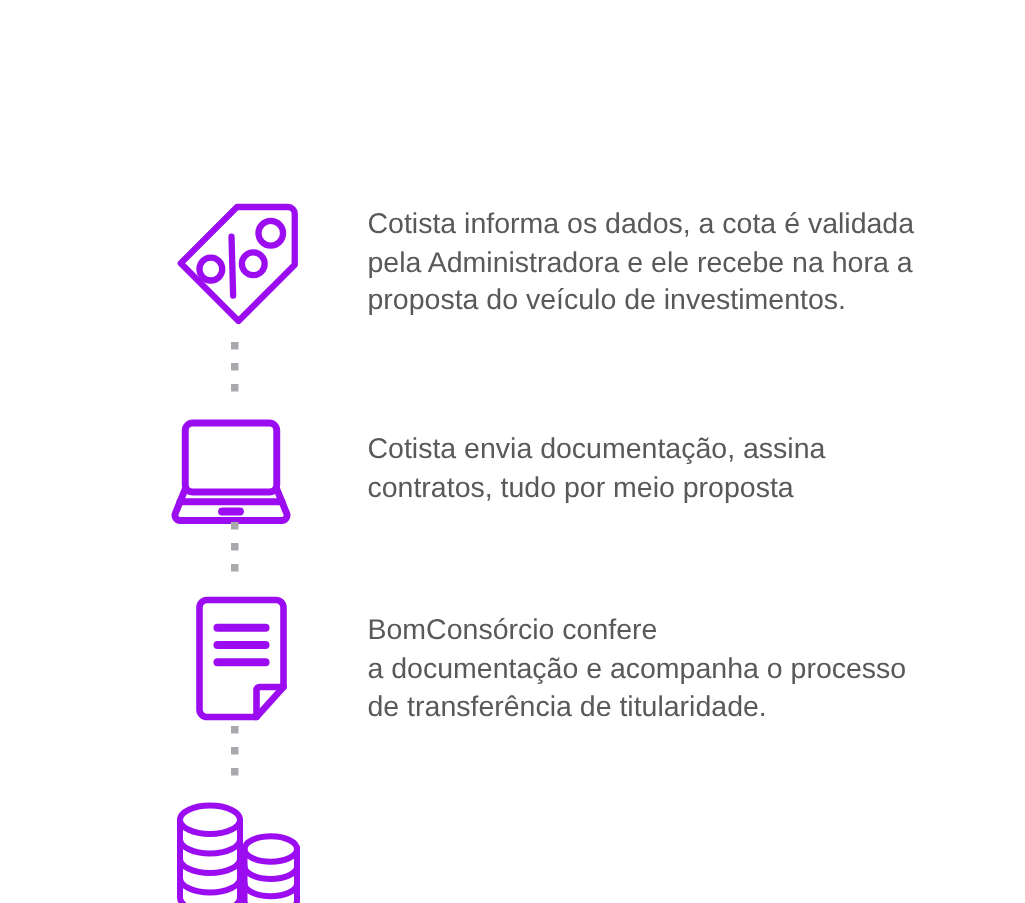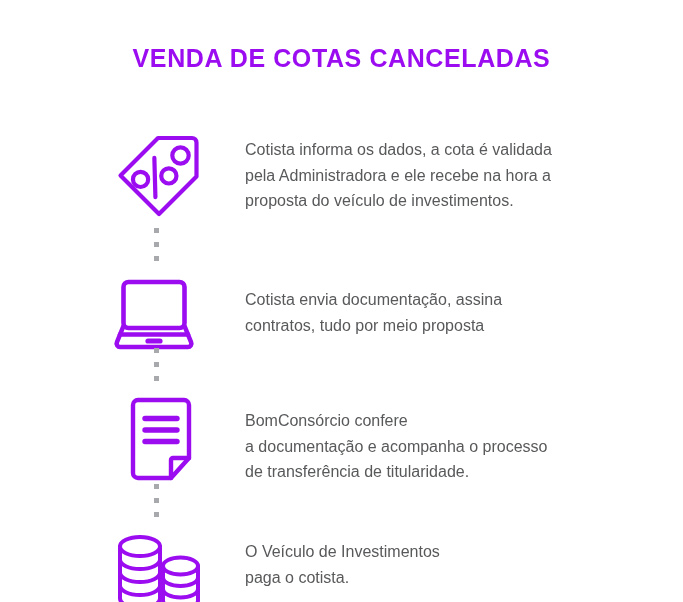--- a/index.html
+++ b/index.html
@@ -64,21 +64,21 @@
     width: 92px;
     height: 92px;
     overflow: visible;
   }
 
   .step-text {
     position: absolute;
     left: 245px;
     width: 430px;
     color: #58595B;
-    font-size: 16px;
+    font-size: 19px;
     line-height: 25.5px;
     font-family: "Liberation Sans", sans-serif;
     white-space: pre-line;
   }
 
   
   #step-1 { top: 0px; }
   #step-1 .step-icon { top: 16px; left: 112px; }
   #step-1 .step-text { top: 19px; }
 
@@ -112,21 +112,20 @@
 
   #connector-1 { left: 152px; top: 228px; }
   #connector-2 { left: 152px; top: 348px; }
   #connector-3 { left: 152px; top: 484px; }
 </style>
 </head>
 <body>
 
 <div id="infographic">
 
-  <div class="title">VENDA DE COTAS CANCELADAS</div>
 
   <div class="steps">
 
     <div class="step" id="step-1">
       <div class="step-icon">
         <svg viewBox="0 0 92 92" xmlns="http://www.w3.org/2000/svg" fill="none" stroke="#9B0DF0" stroke-width="4.2" stroke-linecap="round" stroke-linejoin="round">
 
           <path d="M84.5 12.8 L84.5 42.5 L47.0 80.0 L8.5 41.5 L46.0 4.0 L80.0 4.0
                    A4.5 4.5 0 0 1 84.5 8.5 Z"></path>
 
@@ -193,22 +192,20 @@
             </g>
 
             <g>
               <path d="M51 38.0 L51 72.5 A17.5 8.5 0 0 0 86 72.5 L86 38.0"></path>
               <ellipse cx="68.5" cy="38.0" rx="17.5" ry="8.5"></ellipse>
               <path d="M51 49.5 A17.5 8.5 0 0 0 86 49.5"></path>
               <path d="M51 61.0 A17.5 8.5 0 0 0 86 61.0"></path>
             </g>
         </svg>
       </div>
-      <div class="step-text">O Veículo de Investimentos
-paga o cotista.</div>
     </div>
 
   </div>
 
   <div class="connector" id="connector-1">
     <span class="dot"></span>
     <span class="dot"></span>
     <span class="dot"></span>
   </div>
   <div class="connector" id="connector-2">

